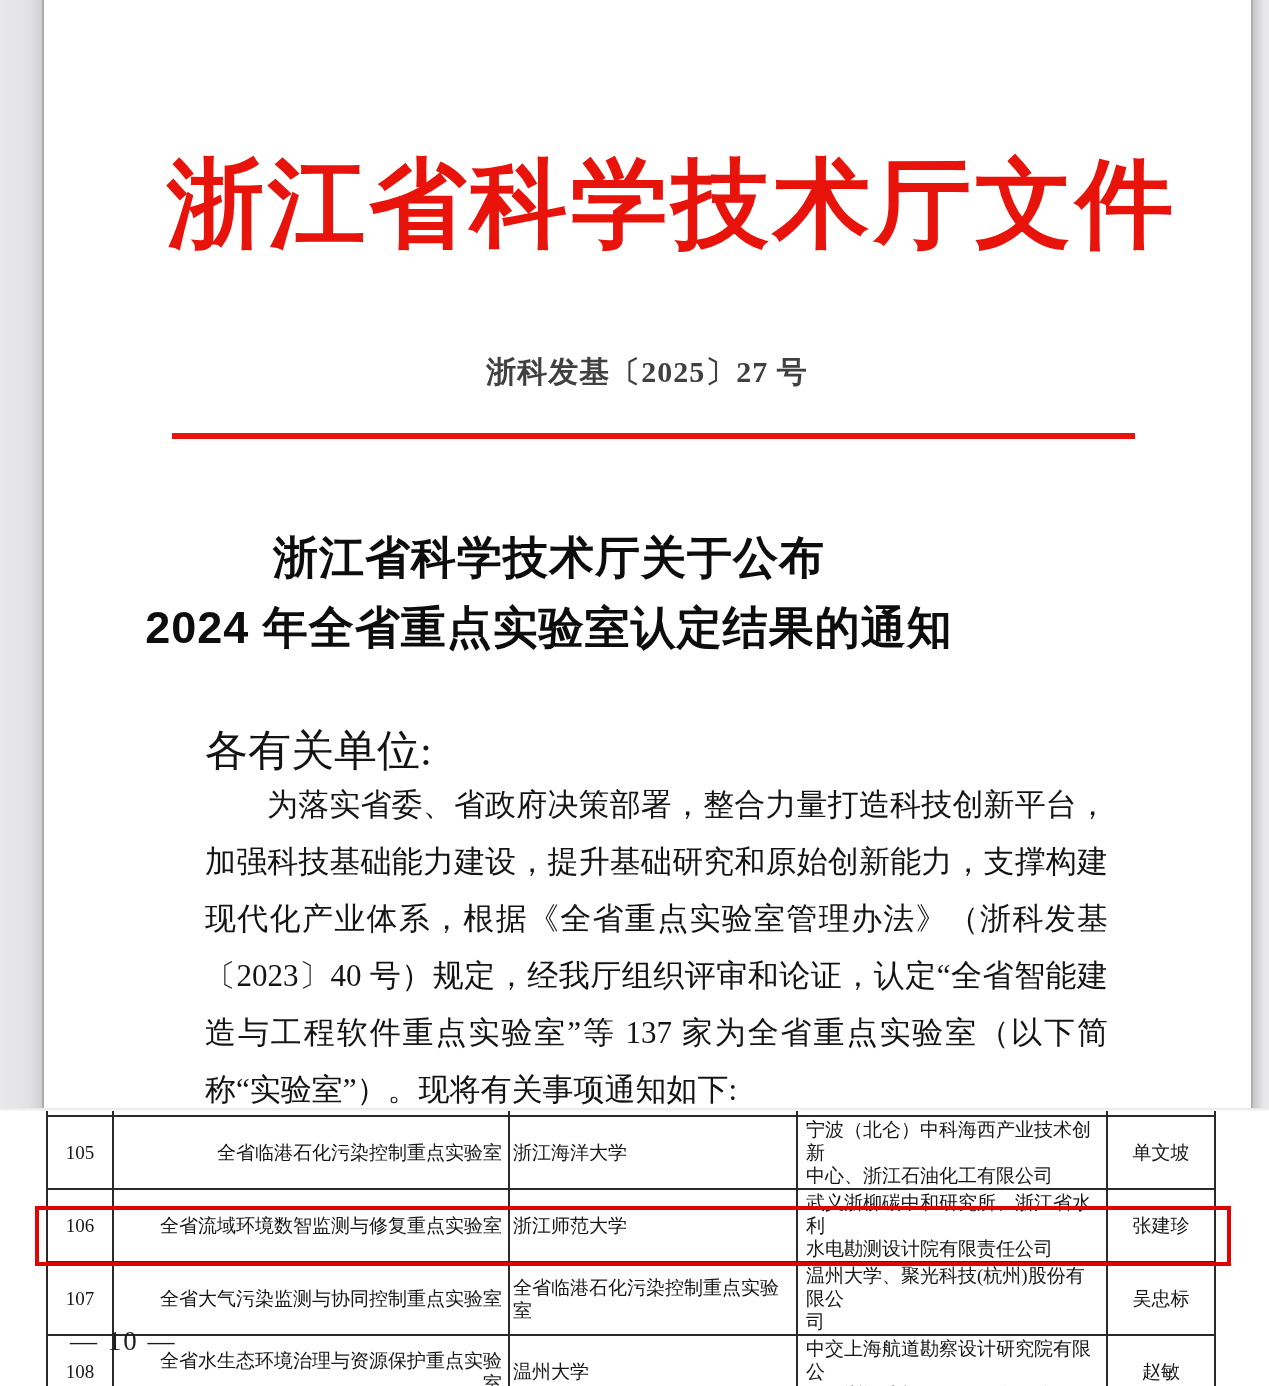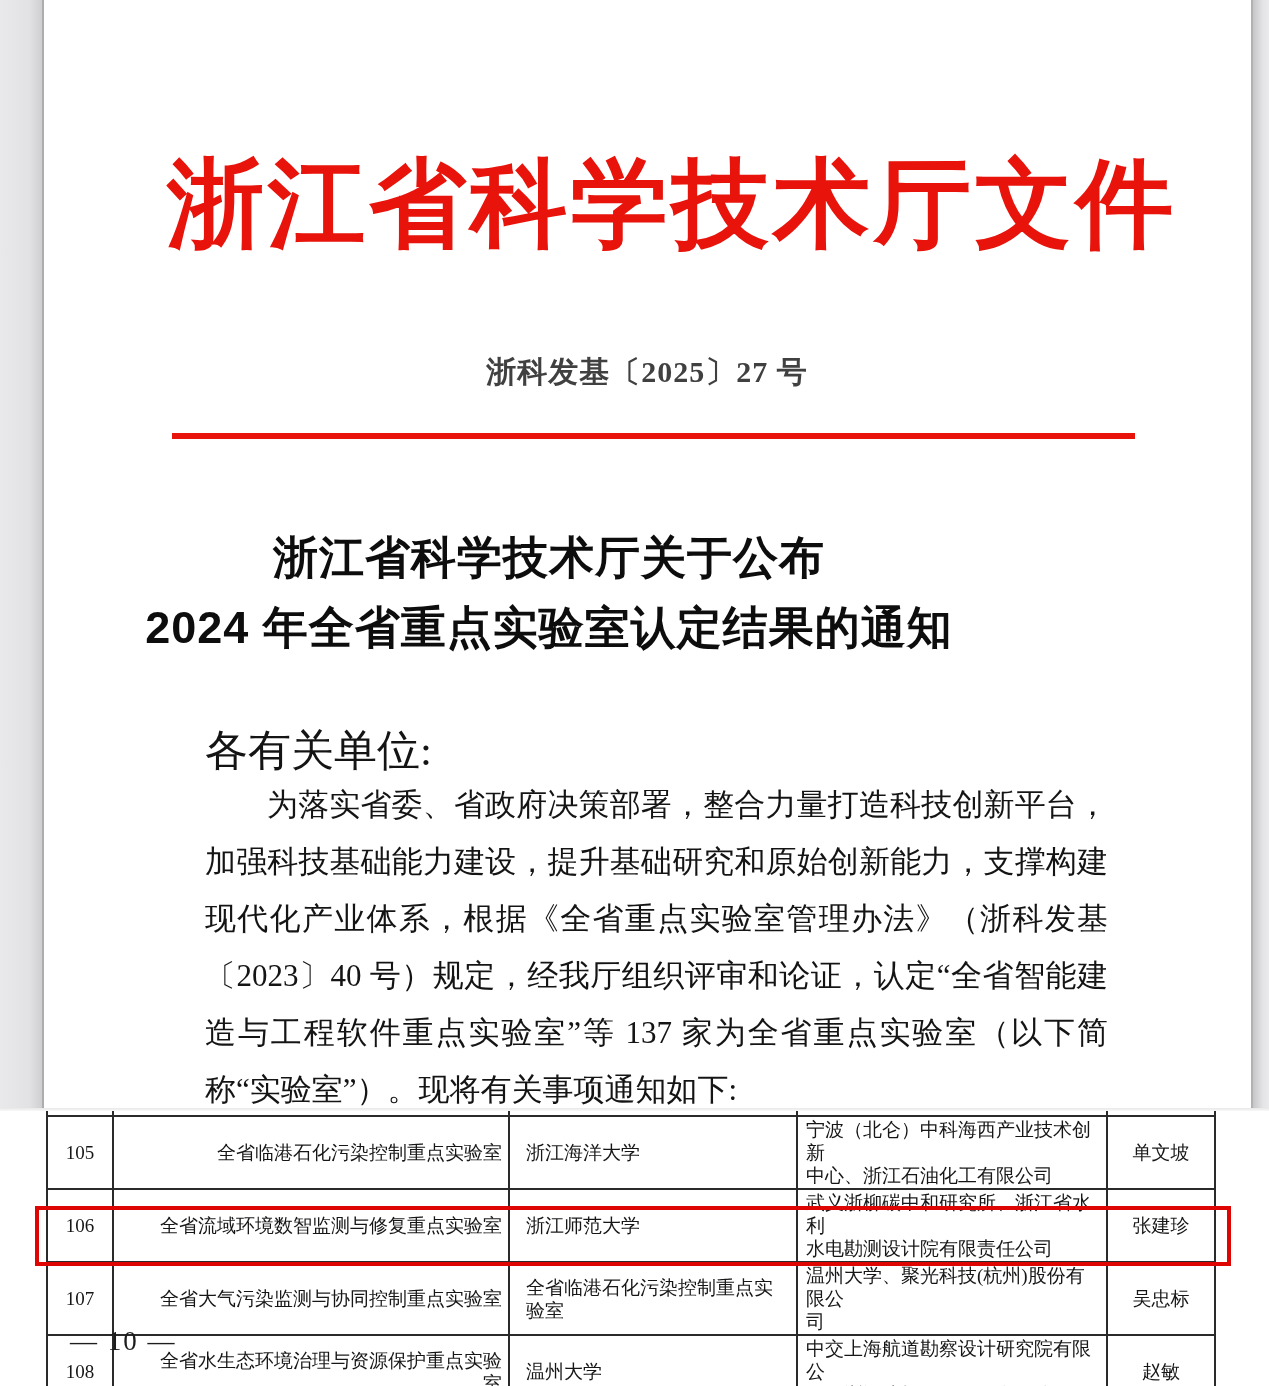--- a/index.html
+++ b/index.html
@@ -93,21 +93,21 @@
     line-height:23px;
     overflow:hidden;
   }
   .doc-table tr.stub td { border-top:none; height:4px; padding:0; }
   .doc-table tr.r105 { height:44px; }
   .doc-table tr.r106 { height:46px; }
   .doc-table tr.r107 { height:52px; }
   .doc-table tr.r108 { height:48px; }
   td.c-no   { text-align:center; }
   td.c-lab  { text-align:right; padding-left:28px; }
-  td.c-inst { text-align:left; padding-left:16px; }
+  td.c-inst { text-align:left; padding-left:3px; }
   td.c-part { text-align:left; white-space:pre-line; padding-left:8px;margin-top:40px; }
   td.c-dir  { text-align:center; }
 
   .highlight-box {
     position:absolute; left:35px; top:1206px;
     width:1196px; height:60px;
     border:4px solid #df0503;
     box-sizing:border-box;
     pointer-events:none;
   }

